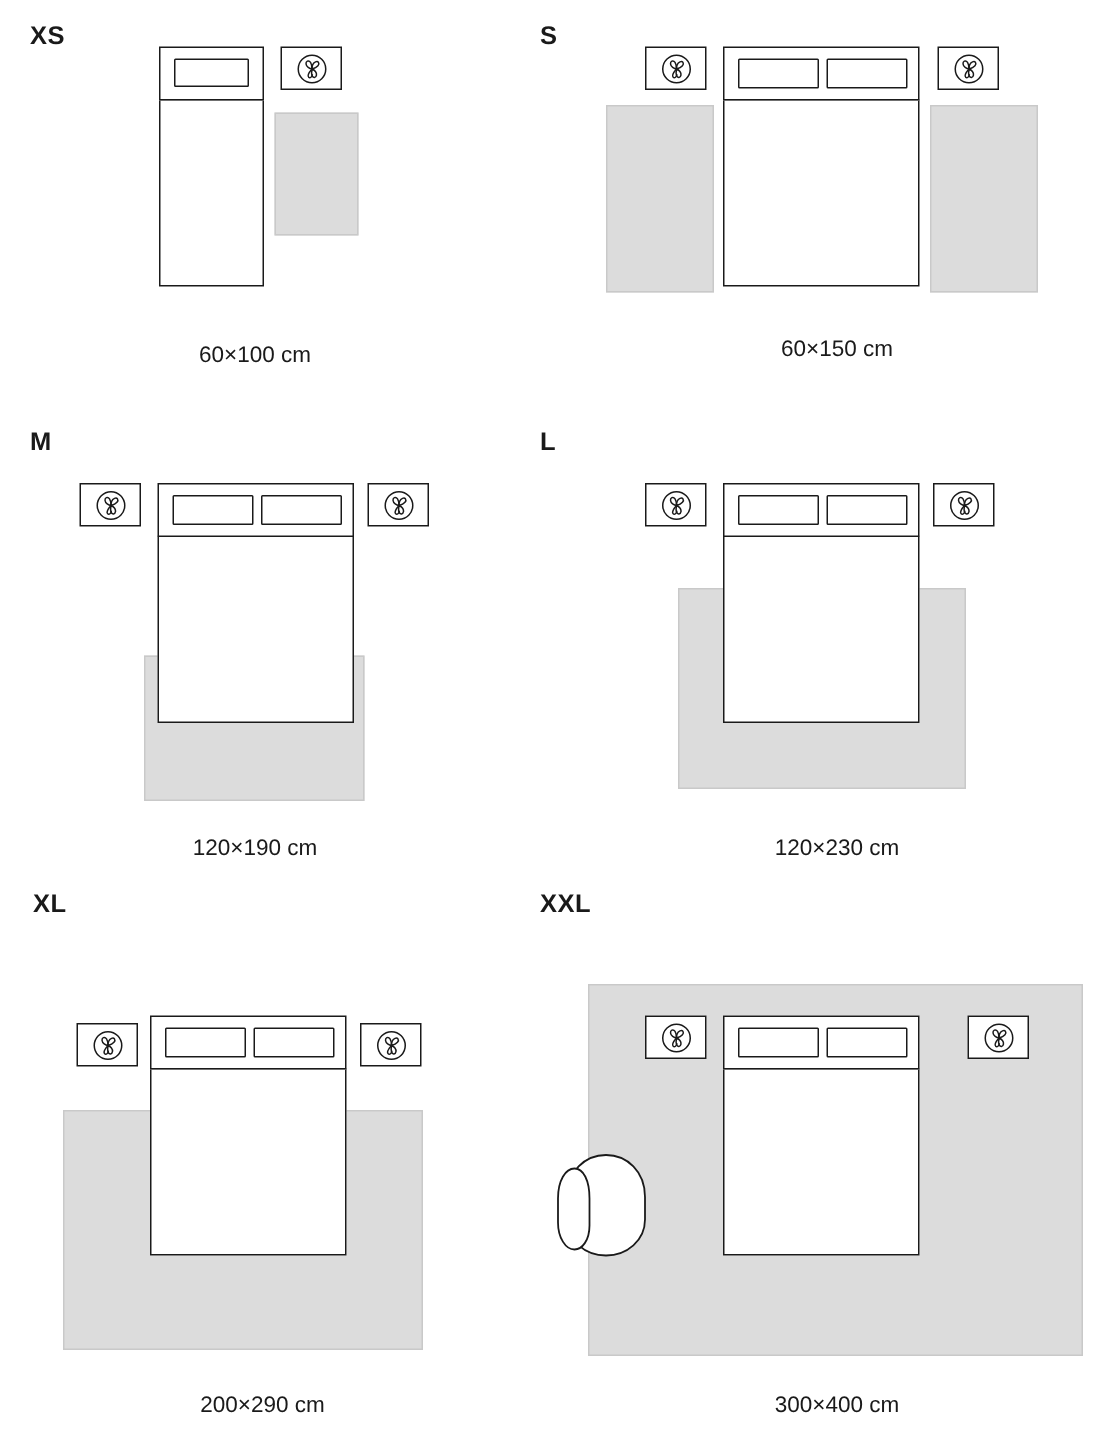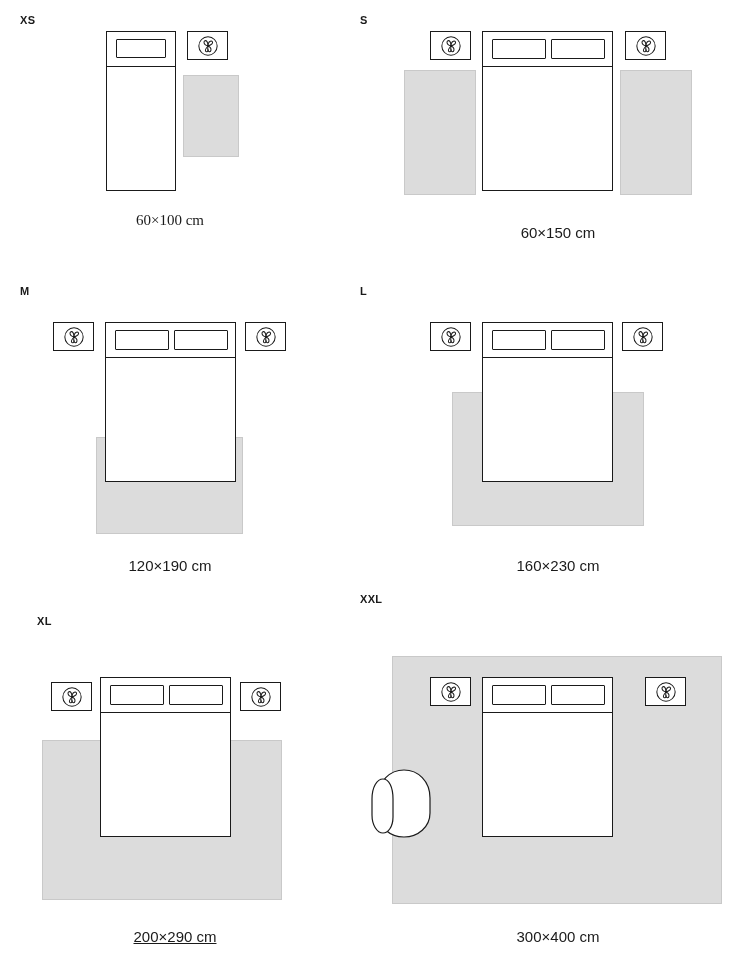--- a/index.html
+++ b/index.html
@@ -17,21 +17,21 @@
   }
   .grid {
     position: absolute;
     inset: 0;
   }
   .cell {
     position: absolute;
   }
   .size-label {
     position: absolute;
-    font-size: 11px;
+    font-size: 17px;
     font-weight: bold;
     letter-spacing: 0.3px;
     color: #1a1a1a;
   }
   .dim-label {
     position: absolute;
     font-size: 15px;
     text-align: center;
     color: #1a1a1a;
     white-space: nowrap;
@@ -107,21 +107,21 @@
         <svg class="lamp-icon" viewBox="0 0 24 24">
           <circle cx="12" cy="12" r="10" fill="none" stroke="#1a1a1a" stroke-width="1.1"></circle>
           <path d="M12 12 C12 7.5 10.3 5.6 8.6 6.3 C7.1 7 7.4 9.6 9.2 10.8 C10.2 11.5 11.2 11.9 12 12 Z" fill="none" stroke="#1a1a1a" stroke-width="1.1"></path>
           <path d="M12 12 C16.3 10.7 17.7 8.6 16.7 7.2 C15.8 5.9 13.3 6.9 12.5 8.9 C12.1 9.9 12 11.1 12 12 Z" fill="none" stroke="#1a1a1a" stroke-width="1.1"></path>
           <path d="M12 12 C11.2 16.3 12.2 18.4 13.8 18.2 C15.4 18 15.8 15.4 14.5 13.8 C13.8 12.9 12.8 12.3 12 12 Z" fill="none" stroke="#1a1a1a" stroke-width="1.1"></path>
           <path d="M12 12 C9.6 14.7 8.6 17 9.6 18 C10.5 18.9 12.2 17.8 12.3 15.8" fill="none" stroke="#1a1a1a" stroke-width="1.1"></path>
         </svg>
       </div>
     </div>
 
-    <div class="dim-label" style="left:40px; top:212px; width:260px;font-family:Liberation Serif, serif;">60×100 cm</div>
+    <div class="dim-label" style="left:40px; top:228px; width:260px;">60×100 cm</div>
   </div>
 
   <div class="cell">
     <div class="size-label" style="left:360px; top:14px;">S</div>
 
     <div class="scene">
 
       <div class="rug" style="left:404px; top:70px; width:72px; height:125px;"></div>
       <div class="rug" style="left:620px; top:70px; width:72px; height:125px;"></div>
 
@@ -213,25 +213,25 @@
         <svg class="lamp-icon" viewBox="0 0 24 24">
           <circle cx="12" cy="12" r="10" fill="none" stroke="#1a1a1a" stroke-width="1.1"></circle>
           <path d="M12 12 C12 7.5 10.3 5.6 8.6 6.3 C7.1 7 7.4 9.6 9.2 10.8 C10.2 11.5 11.2 11.9 12 12 Z" fill="none" stroke="#1a1a1a" stroke-width="1.1"></path>
           <path d="M12 12 C16.3 10.7 17.7 8.6 16.7 7.2 C15.8 5.9 13.3 6.9 12.5 8.9 C12.1 9.9 12 11.1 12 12 Z" fill="none" stroke="#1a1a1a" stroke-width="1.1"></path>
           <path d="M12 12 C11.2 16.3 12.2 18.4 13.8 18.2 C15.4 18 15.8 15.4 14.5 13.8 C13.8 12.9 12.8 12.3 12 12 Z" fill="none" stroke="#1a1a1a" stroke-width="1.1"></path>
           <path d="M12 12 C9.6 14.7 8.6 17 9.6 18 C10.5 18.9 12.2 17.8 12.3 15.8" fill="none" stroke="#1a1a1a" stroke-width="1.1"></path>
         </svg>
       </div>
     </div>
 
-    <div class="dim-label" style="left:428px; top:557px; width:260px;">160×230 cm</div>
-  </div>
-
-  <div class="cell">
-    <div class="size-label" style="left:37px; top:593px;margin-top:22px;">XL</div>
+    <div class="dim-label" style="left:428px; top:557px; width:260px;">120×230 cm</div>
+  </div>
+
+  <div class="cell">
+    <div class="size-label" style="left:22px; top:593px;">XL</div>
 
     <div class="scene">
 
       <div class="rug" style="left:42px; top:740px; width:240px; height:160px;"></div>
 
       <div class="bed" style="left:100px; top:712px; width:131px; height:125px;"></div>
       <div class="headboard" style="left:100px; top:677px; width:131px; height:36px;"></div>
       <div class="pillow" style="left:110px; top:685px; width:54px; height:20px;"></div>
       <div class="pillow" style="left:169px; top:685px; width:54px; height:20px;"></div>
 
@@ -248,21 +248,21 @@
         <svg class="lamp-icon" viewBox="0 0 24 24">
           <circle cx="12" cy="12" r="10" fill="none" stroke="#1a1a1a" stroke-width="1.1"></circle>
           <path d="M12 12 C12 7.5 10.3 5.6 8.6 6.3 C7.1 7 7.4 9.6 9.2 10.8 C10.2 11.5 11.2 11.9 12 12 Z" fill="none" stroke="#1a1a1a" stroke-width="1.1"></path>
           <path d="M12 12 C16.3 10.7 17.7 8.6 16.7 7.2 C15.8 5.9 13.3 6.9 12.5 8.9 C12.1 9.9 12 11.1 12 12 Z" fill="none" stroke="#1a1a1a" stroke-width="1.1"></path>
           <path d="M12 12 C11.2 16.3 12.2 18.4 13.8 18.2 C15.4 18 15.8 15.4 14.5 13.8 C13.8 12.9 12.8 12.3 12 12 Z" fill="none" stroke="#1a1a1a" stroke-width="1.1"></path>
           <path d="M12 12 C9.6 14.7 8.6 17 9.6 18 C10.5 18.9 12.2 17.8 12.3 15.8" fill="none" stroke="#1a1a1a" stroke-width="1.1"></path>
         </svg>
       </div>
     </div>
 
-    <div class="dim-label" style="left:45px; top:928px; width:260px;text-decoration:underline;">200×290 cm</div>
+    <div class="dim-label" style="left:45px; top:928px; width:260px;">200×290 cm</div>
   </div>
 
   <div class="cell">
     <div class="size-label" style="left:360px; top:593px;">XXL</div>
 
     <div class="scene">
 
       <div class="rug" style="left:392px; top:656px; width:330px; height:248px;"></div>
 
       <div class="bed" style="left:482px; top:712px; width:131px; height:125px;"></div>

